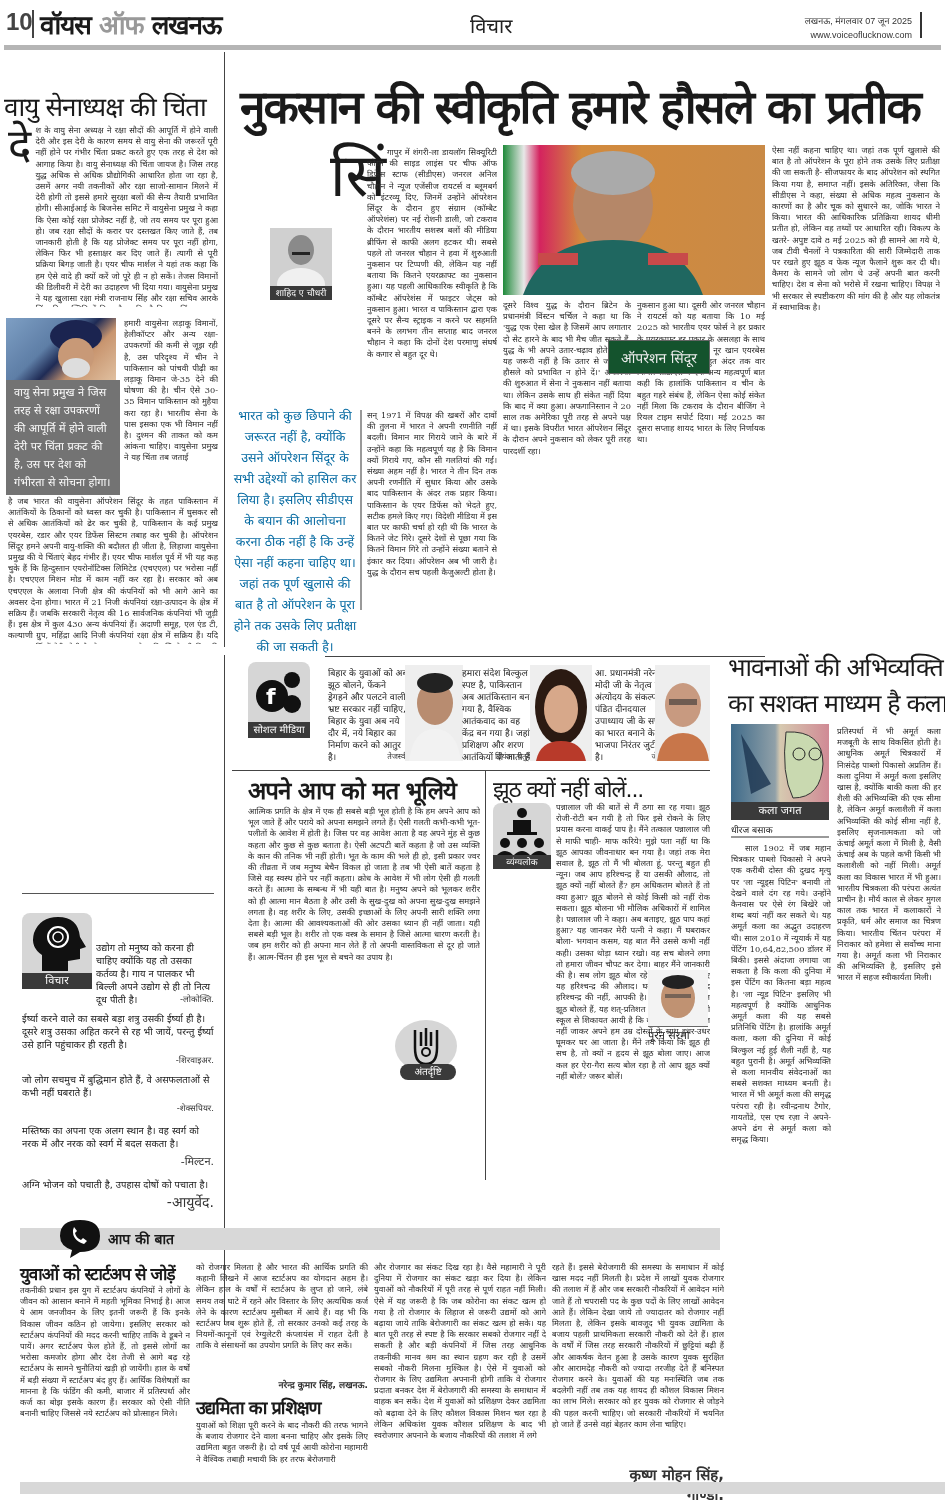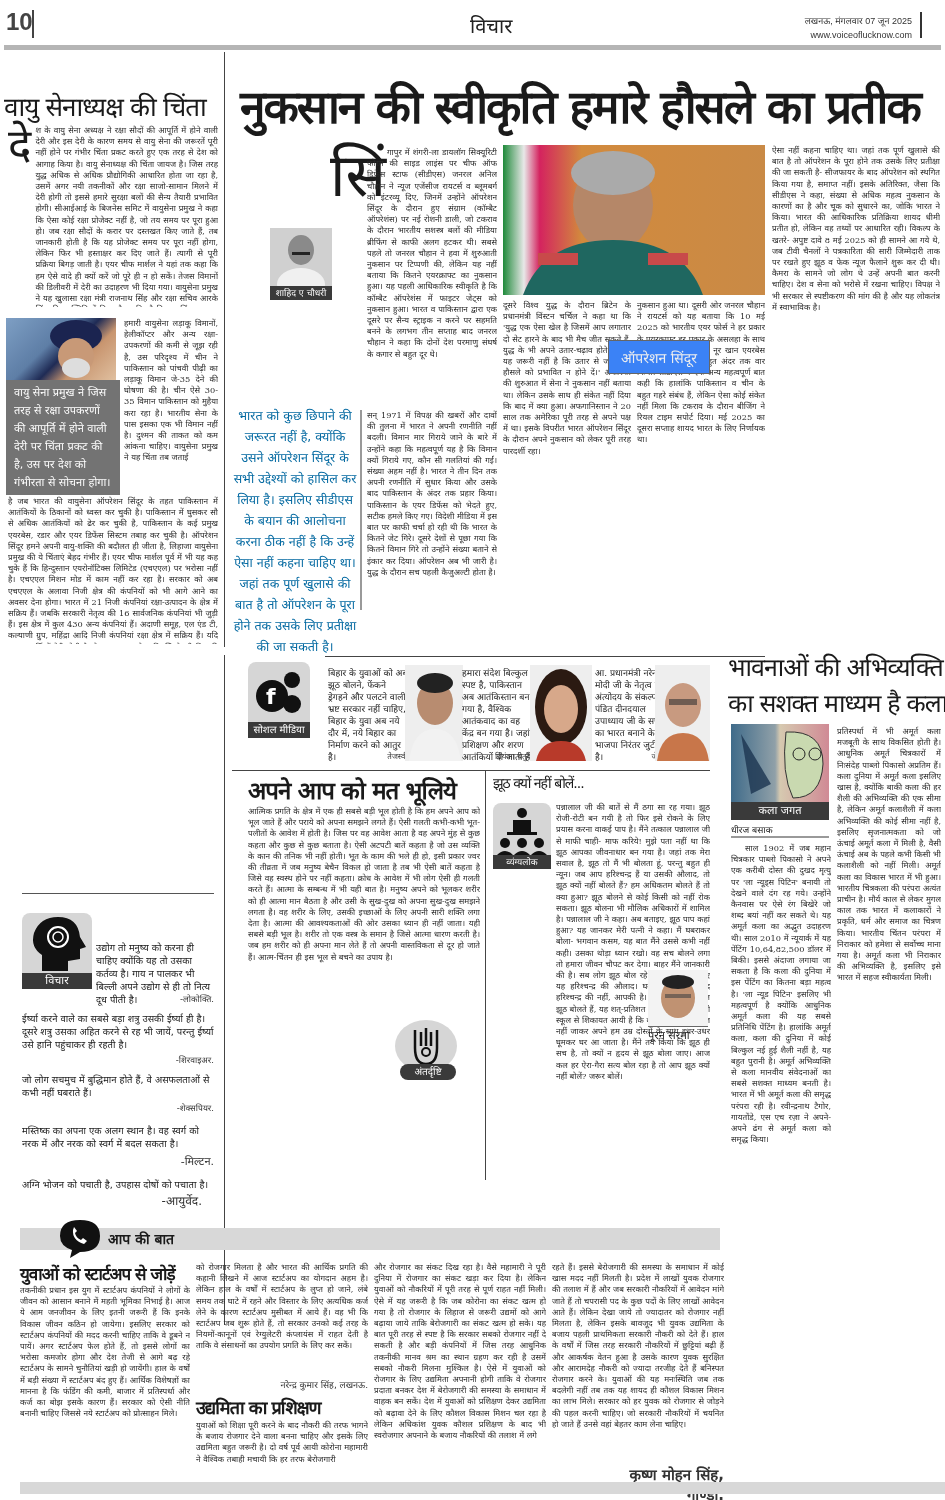--- a/index.html
+++ b/index.html
@@ -16,35 +16,40 @@
 .rbar{right:6px;top:12px;width:2px;height:26px;background:#333}
 .rule{left:4px;top:45px;width:937px;height:5px;background:#b5b5b5}
 .vline{background:#444;width:1px}
 .h-left{left:4px;top:88px;font:26px "DejaVu Sans",sans-serif;letter-spacing:-1px}
 .h-main{left:240px;top:74px;font:bold 46px "DejaVu Sans",sans-serif;letter-spacing:-2px;white-space:nowrap}
 .dropcap{font:70px "DejaVu Serif",serif;line-height:60px;float:left;margin-right:4px}
 .photo{background:#888;overflow:hidden}
 .caption-bar{background:#3a3a3a;color:#fff;font:12px "DejaVu Sans",sans-serif;text-align:center;line-height:18px}
 .quote-box{background:#737373;color:#fff;font:13px "DejaVu Sans",sans-serif;line-height:21px;padding:4px 8px}
 .pull{font:14.5px "DejaVu Sans",sans-serif;line-height:24px;text-align:center;color:#0369a1}
-.opbox{background:#3b82f6;color:#eee;font:19px "DejaVu Sans",sans-serif;text-align:center;line-height:34px;border:1px solid #666}
+.opbox{background:#14532d;color:#eee;font:19px "DejaVu Sans",sans-serif;text-align:center;line-height:34px;border:1px solid #666}
 .sm-text{font:10.5px "DejaVu Sans",sans-serif;line-height:13.4px;color:#222}
 .h2{font:bold 26px "DejaVu Sans",sans-serif;letter-spacing:-1px;white-space:nowrap}
 .h2r{font:24px "DejaVu Sans",sans-serif;letter-spacing:-1px;white-space:nowrap}
 .iconbox{background:#d6d6d6;border-radius:8px 8px 0 0;overflow:hidden}
 .quote{font:10.5px "DejaVu Sans",sans-serif;line-height:14px;color:#222}
 .attr{font:10px "DejaVu Sans",sans-serif;text-align:right;color:#333}
 .graybar{background:#d8d8d8}
 </style>
 </head>
 <body>
 
 <div class="abs masthead">
   <div class="abs pgnum">10</div>
   <div class="abs pgbar"></div>
+  <div class="abs brand">
+    <span>वॉयस</span>
+    <span class="mid">ऑफ</span>
+    <span>लखनऊ</span>
+  </div>
   <div class="abs section">विचार</div>
   <div class="abs dateline">
     <div>लखनऊ, मंगलवार 07 जून 2025</div>
     <div>www.voiceoflucknow.com</div>
   </div>
   <div class="abs rbar"></div>
   <div class="abs rule"></div>
 </div>
 
 <div class="abs vline" style="left:224px;top:52px;height:595px"></div>
@@ -152,21 +157,21 @@
 <div class="abs txt" style="left:248px;top:806px;width:232px;height:200px">आत्मिक प्रगति के क्षेत्र में एक ही सबसे बड़ी भूल होती है कि हम अपने आप को भूल जाते हैं और पराये को अपना समझने लगते हैं। ऐसी गलती कभी-कभी भूत-पलीतों के आवेश में होती है। जिस पर वह आवेश आता है वह अपने मुंह से कुछ कहता और कुछ से कुछ बताता है। ऐसी अटपटी बातें कहता है जो उस व्यक्ति के कान की तनिक भी नहीं होती। भूत के काम की भले ही हो, इसी प्रकार ज्वर की तीव्रता में जब मनुष्य बेचैन विकल हो जाता है तब भी ऐसी बातें कहता है जिसे वह स्वस्थ होने पर नहीं कहता। क्रोध के आवेश में भी लोग ऐसी ही गलती करते हैं। आत्मा के सम्बन्ध में भी यही बात है। मनुष्य अपने को भूलकर शरीर को ही आत्मा मान बैठता है और उसी के सुख-दुख को अपना सुख-दुख समझने लगता है। वह शरीर के लिए, उसकी इच्छाओं के लिए अपनी सारी शक्ति लगा देता है। आत्मा की आवश्यकताओं की ओर उसका ध्यान ही नहीं जाता। यही सबसे बड़ी भूल है। शरीर तो एक वस्त्र के समान है जिसे आत्मा धारण करती है। जब हम शरीर को ही अपना मान लेते हैं तो अपनी वास्तविकता से दूर हो जाते हैं। आत्म-चिंतन ही इस भूल से बचने का उपाय है।</div>
 <div class="abs" style="left:395px;top:1020px;width:62px;height:52px;border-radius:50%;background:#d6d6d6">
   <svg width="62" height="52">
       <path d="M20 10 V28 Q20 44 31 44 Q42 44 42 28 V10 M26 12 V26 M31 8 V26 M36 12 V26" fill="none" stroke="#111" stroke-width="2.5"></path>
       <circle cx="31" cy="32" r="4" fill="none" stroke="#111" stroke-width="2"></circle>
     </svg>
 </div>
 <div class="abs caption-bar" style="left:400px;top:1064px;width:56px;height:16px;border-radius:8px;font-size:10px;line-height:16px">अंतर्दृष्टि</div>
 <div class="abs txt" style="left:248px;top:1008px;width:144px;height:170px"></div>
 
-<div class="abs h2r" style="left:493px;top:773px;font-size:14px">झूठ क्यों नहीं बोलें...</div>
+<div class="abs h2r" style="left:493px;top:773px;font-size:22px">झूठ क्यों नहीं बोलें...</div>
 <div class="abs iconbox" style="left:493px;top:803px;width:58px;height:52px">
   <svg width="58" height="52">
       <circle cx="29" cy="10" r="5" fill="#111"></circle>
       <rect x="20" y="17" width="18" height="12" fill="#111"></rect>
       <rect x="14" y="29" width="30" height="3" fill="#111"></rect>
       <circle cx="12" cy="40" r="5" fill="#111"></circle>
       <circle cx="29" cy="40" r="5" fill="#111"></circle>
       <circle cx="46" cy="40" r="5" fill="#111"></circle>
       <path d="M4 52 Q12 44 20 52 M21 52 Q29 44 37 52 M38 52 Q46 44 54 52" fill="#111"></path>
     </svg>
@@ -191,33 +196,33 @@
 <div class="abs caption-bar" style="left:22px;top:973px;width:70px;height:16px;font-size:11px;line-height:16px">विचार</div>
 <div class="abs quote" style="left:96px;top:941px;width:118px;font-size:9.5px;line-height:13px">उद्योग तो मनुष्य को करना ही चाहिए क्योंकि यह तो उसका कर्तव्य है। गाय न पालकर भी बिल्ली अपने उद्योग से ही तो नित्य दूध पीती है।</div>
 <div class="abs attr" style="left:120px;top:993px;width:94px;font-size:8.5px">-लोकोक्ति.</div>
 <div class="abs quote" style="left:22px;top:1012px;width:192px;font-size:9.5px;line-height:13px">ईर्ष्या करने वाले का सबसे बड़ा शत्रु उसकी ईर्ष्या ही है। दूसरे शत्रु उसका अहित करने से रह भी जायें, परन्तु ईर्ष्या उसे हानि पहुंचाकर ही रहती है।</div>
 <div class="abs attr" style="left:120px;top:1054px;width:94px;font-size:8.5px">-शिरवाइअर.</div>
 <div class="abs quote" style="left:22px;top:1073px;width:192px;font-size:9.5px;line-height:13px">जो लोग सचमुच में बुद्धिमान होते हैं, वे असफलताओं से कभी नहीं घबराते हैं।</div>
 <div class="abs attr" style="left:120px;top:1102px;width:94px;font-size:8.5px">-शेक्सपियर.</div>
 <div class="abs quote" style="left:22px;top:1124px;width:192px;font-size:9.5px;line-height:13px">मस्तिष्क का अपना एक अलग स्थान है। वह स्वर्ग को नरक में और नरक को स्वर्ग में बदल सकता है।</div>
 <div class="abs attr" style="left:120px;top:1153px;width:94px;font-size:11px">-मिल्टन.</div>
 <div class="abs quote" style="left:22px;top:1178px;width:192px;font-size:9.5px;line-height:13px">अग्नि भोजन को पचाती है, उपहास दोषों को पचाता है।</div>
-<div class="abs attr" style="left:108px;top:1192px;width:94px;font-size:12px">-आयुर्वेद.</div>
+<div class="abs attr" style="left:120px;top:1192px;width:94px;font-size:14px">-आयुर्वेद.</div>
 
 <div class="abs graybar" style="left:20px;top:1228px;width:700px;height:22px"></div>
 <div class="abs" style="left:56px;top:1218px;width:48px;height:42px">
   <svg width="48" height="42">
       <path d="M24 2 Q44 2 44 18 Q44 34 24 34 L14 40 L16 32 Q4 28 4 18 Q4 2 24 2Z" fill="#111"></path>
       <path d="M17 12 Q16 22 28 26 L31 23 L27 20 L25 22 Q20 20 19 15 L21 13 L18 9Z" fill="#fff"></path>
     </svg>
 </div>
 <div class="abs" style="left:108px;top:1228px;font:bold 14px 'DejaVu Sans',sans-serif;line-height:22px">आप की बात</div>
 
 <div class="abs h2" style="left:20px;top:1262px;font-size:17px">युवाओं को स्टार्टअप से जोड़ें</div>
 <div class="abs txt" style="left:20px;top:1285px;width:170px;height:210px">तकनीकी प्रधान इस युग में स्टार्टअप कंपनियों ने लोगों के जीवन को आसान बनाने में महती भूमिका निभाई है। आज ये आम जनजीवन के लिए इतनी जरूरी हैं कि इनके विकास जीवन कठिन हो जायेगा। इसलिए सरकार को स्टार्टअप कंपनियों की मदद करनी चाहिए ताकि वे डूबने न पायें। अगर स्टार्टअप फेल होते हैं, तो इससे लोगों का भरोसा कमजोर होगा और देश तेजी से आगे बढ़ रहे स्टार्टअप के सामने चुनौतियां खड़ी हो जायेंगी। हाल के वर्षों में बड़ी संख्या में स्टार्टअप बंद हुए हैं। आर्थिक विशेषज्ञों का मानना है कि फंडिंग की कमी, बाजार में प्रतिस्पर्धा और कर्ज का बोझ इसके कारण हैं। सरकार को ऐसी नीति बनानी चाहिए जिससे नये स्टार्टअप को प्रोत्साहन मिले।</div>
 <div class="abs txt" style="left:196px;top:1262px;width:172px;height:128px">को रोजगार मिलता है और भारत की आर्थिक प्रगति की कहानी लिखने में आज स्टार्टअप का योगदान अहम है। लेकिन हाल के वर्षों में स्टार्टअप के लुप्त हो जाने, लंबे समय तक घाटे में रहने और विस्तार के लिए अत्यधिक कर्ज लेने के कारण स्टार्टअप मुसीबत में आये हैं। वह भी कि स्टार्टअप जब शुरू होते हैं, तो सरकार उनको कई तरह के नियमों-कानूनों एवं रेग्युलेटरी कंप्लायंस में राहत देती है ताकि वे संसाधनों का उपयोग प्रगति के लिए कर सकें।</div>
-<div class="abs attr" style="left:230px;top:1378px;width:138px;font-weight:normal;font-size:9px">नरेन्द्र कुमार सिंह, लखनऊ.</div>
+<div class="abs attr" style="left:230px;top:1378px;width:138px;font-weight:bold;font-size:9px">नरेन्द्र कुमार सिंह, लखनऊ.</div>
 <div class="abs h2" style="left:196px;top:1395px;font-size:18px">उद्यमिता का प्रशिक्षण</div>
 <div class="abs txt" style="left:196px;top:1420px;width:172px;height:60px">युवाओं को शिक्षा पूरी करने के बाद नौकरी की तरफ भागने के बजाय रोजगार देने वाला बनना चाहिए और इसके लिए उद्यमिता बहुत जरूरी है। दो वर्ष पूर्व आयी कोरोना महामारी ने वैश्विक तबाही मचायी कि हर तरफ बेरोजगारी</div>
 <div class="abs txt" style="left:374px;top:1262px;width:172px;height:220px">और रोजगार का संकट दिख रहा है। वैसे महामारी ने पूरी दुनिया में रोजगार का संकट खड़ा कर दिया है। लेकिन युवाओं को नौकरियों में पूरी तरह से पूर्ण राहत नहीं मिली। ऐसे में यह जरूरी है कि जब कोरोना का संकट खत्म हो गया है तो रोजगार के लिहाज से जरूरी उद्यमों को आगे बढ़ाया जाये ताकि बेरोजगारी का संकट खत्म हो सके। यह बात पूरी तरह से स्पष्ट है कि सरकार सबको रोजगार नहीं दे सकती है और बड़ी कंपनियों में जिस तरह आधुनिक तकनीकी मानव श्रम का स्थान ग्रहण कर रही है उसमें सबको नौकरी मिलना मुश्किल है। ऐसे में युवाओं को रोजगार के लिए उद्यमिता अपनानी होगी ताकि वे रोजगार प्रदाता बनकर देश में बेरोजगारी की समस्या के समाधान में वाहक बन सकें। देश में युवाओं को प्रशिक्षण देकर उद्यमिता को बढ़ावा देने के लिए कौशल विकास मिशन चल रहा है लेकिन अधिकांश युवक कौशल प्रशिक्षण के बाद भी स्वरोजगार अपनाने के बजाय नौकरियों की तलाश में लगे</div>
 <div class="abs txt" style="left:552px;top:1262px;width:172px;height:200px">रहते हैं। इससे बेरोजगारी की समस्या के समाधान में कोई खास मदद नहीं मिलती है। प्रदेश में लाखों युवक रोजगार की तलाश में हैं और जब सरकारी नौकरियों में आवेदन मांगे जाते हैं तो चपरासी पद के कुछ पदों के लिए लाखों आवेदन आते हैं। लेकिन देखा जाये तो ज्यादातर को रोजगार नहीं मिलता है, लेकिन इसके बावजूद भी युवक उद्यमिता के बजाय पहली प्राथमिकता सरकारी नौकरी को देते हैं। हाल के वर्षों में जिस तरह सरकारी नौकरियों में छुट्टियां बढ़ी हैं और आकर्षक वेतन हुआ है उसके कारण युवक सुरक्षित और आरामदेह नौकरी को ज्यादा तरजीह देते हैं बनिस्पत रोजगार करने के। युवाओं की यह मनःस्थिति जब तक बदलेगी नहीं तब तक यह शायद ही कौशल विकास मिशन का लाभ मिले। सरकार को हर युवक को रोजगार से जोड़ने की पहल करनी चाहिए। जो सरकारी नौकरियों में चयनित हो जाते हैं उनसे वहां बेहतर काम लेना चाहिए।</div>
 <div class="abs attr" style="left:590px;top:1464px;width:134px;font-weight:bold;font-size:15px">कृष्ण मोहन सिंह, गोण्डा.</div>
 <div class="abs graybar" style="left:20px;top:1482px;width:925px;height:12px"></div>
 
 </body></html>

